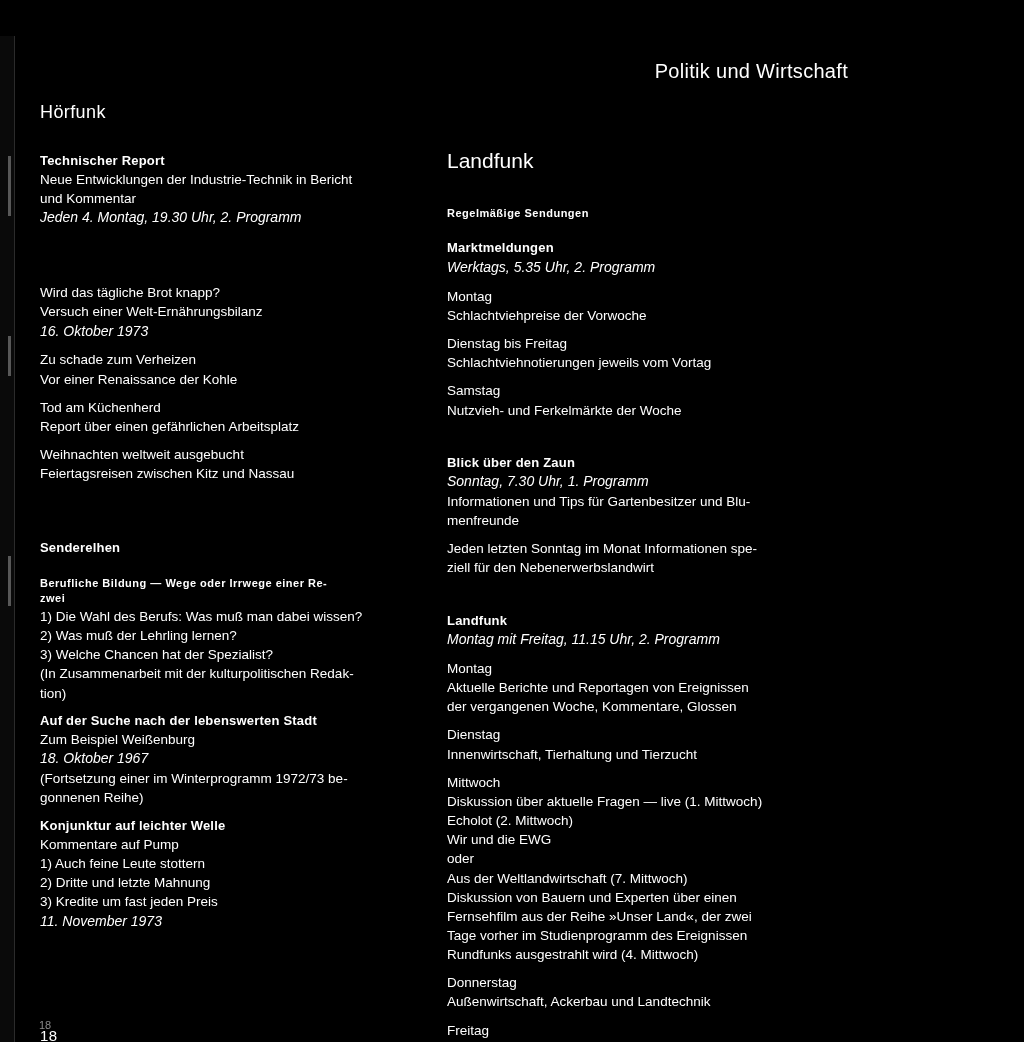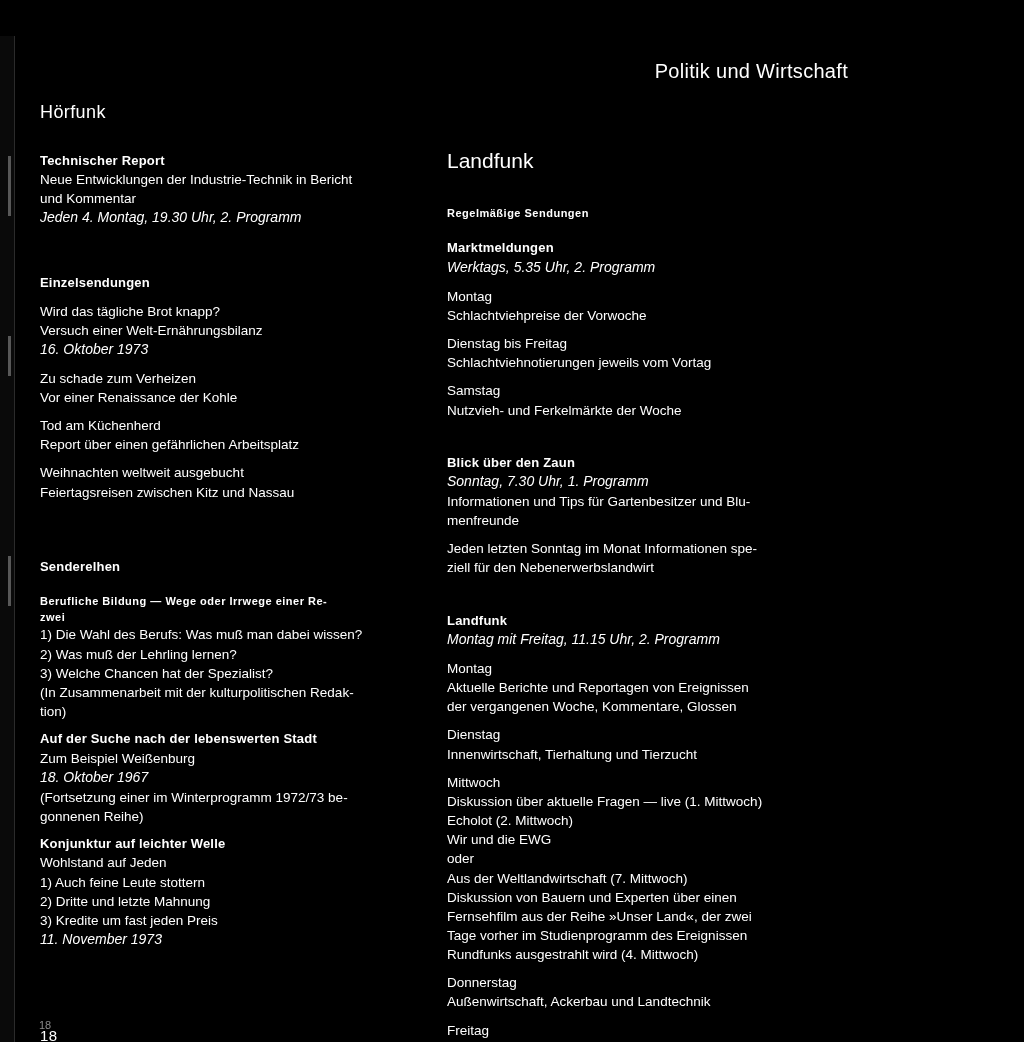--- a/index.html
+++ b/index.html
@@ -135,21 +135,20 @@
     <div class="block">
       <div class="b-head">Technischer Report</div>
       <div class="line">Neue Entwicklungen der Industrie-Technik in Bericht</div>
       <div class="line">und Kommentar</div>
       <div class="ital">Jeden 4. Montag, 19.30 Uhr, 2. Programm</div>
     </div>
 
     <div class="gap-l"></div>
 
     <div class="block">
-      <div class="b-head">Einzelsendungen</div>
       <div class="gap-s"></div>
 
       <div>
         <div class="line">Wird das tägliche Brot knapp?</div>
         <div class="line">Versuch einer Welt-Ernährungsbilanz</div>
         <div class="ital">16. Oktober 1973</div>
       </div>
       <div class="gap-s"></div>
 
       <div>
@@ -193,21 +192,21 @@
         <div class="line">Zum Beispiel Weißenburg</div>
         <div class="ital">18. Oktober 1967</div>
         <div class="line just">(Fortsetzung einer im Winterprogramm 1972/73 be-</div>
         <div class="line">gonnenen Reihe)</div>
       </div>
 
       <div class="gap-s"></div>
 
       <div>
         <div class="b-head">Konjunktur auf leichter Welle</div>
-        <div class="line">Wohlstand auf Jeden</div>
+        <div class="line">Kommentare auf Pump</div>
         <div class="line">1) Auch feine Leute stottern</div>
         <div class="line">2) Dritte und letzte Mahnung</div>
         <div class="line">3) Kredite um fast jeden Preis</div>
         <div class="ital">11. November 1973</div>
       </div>
     </div>
   </div>
 
   <div class="col col-right">
     <h2 class="sub-title" style="margin-top:46px;">Landfunk</h2>

